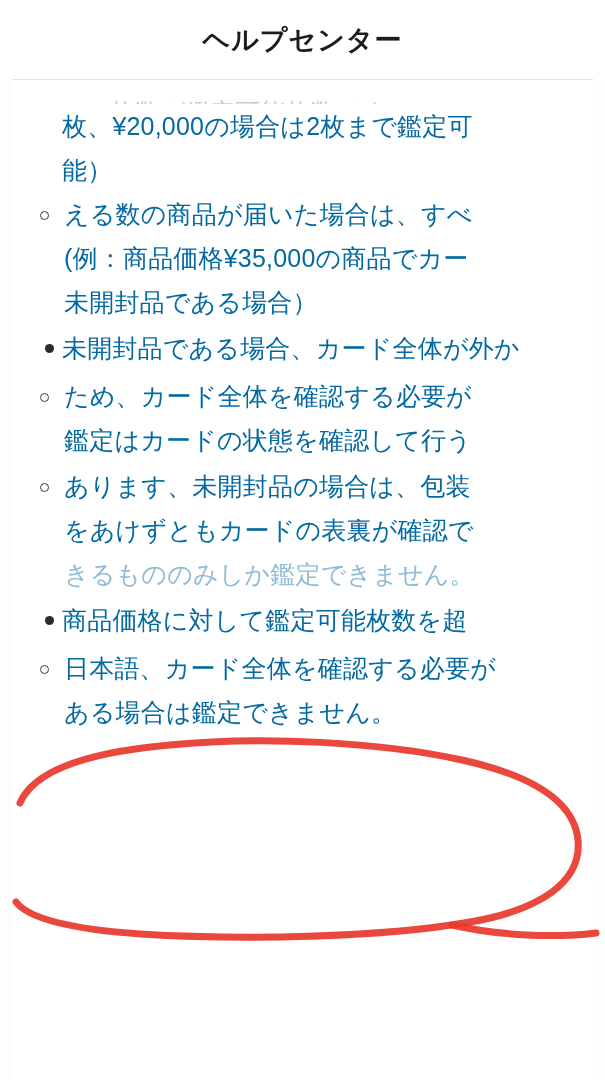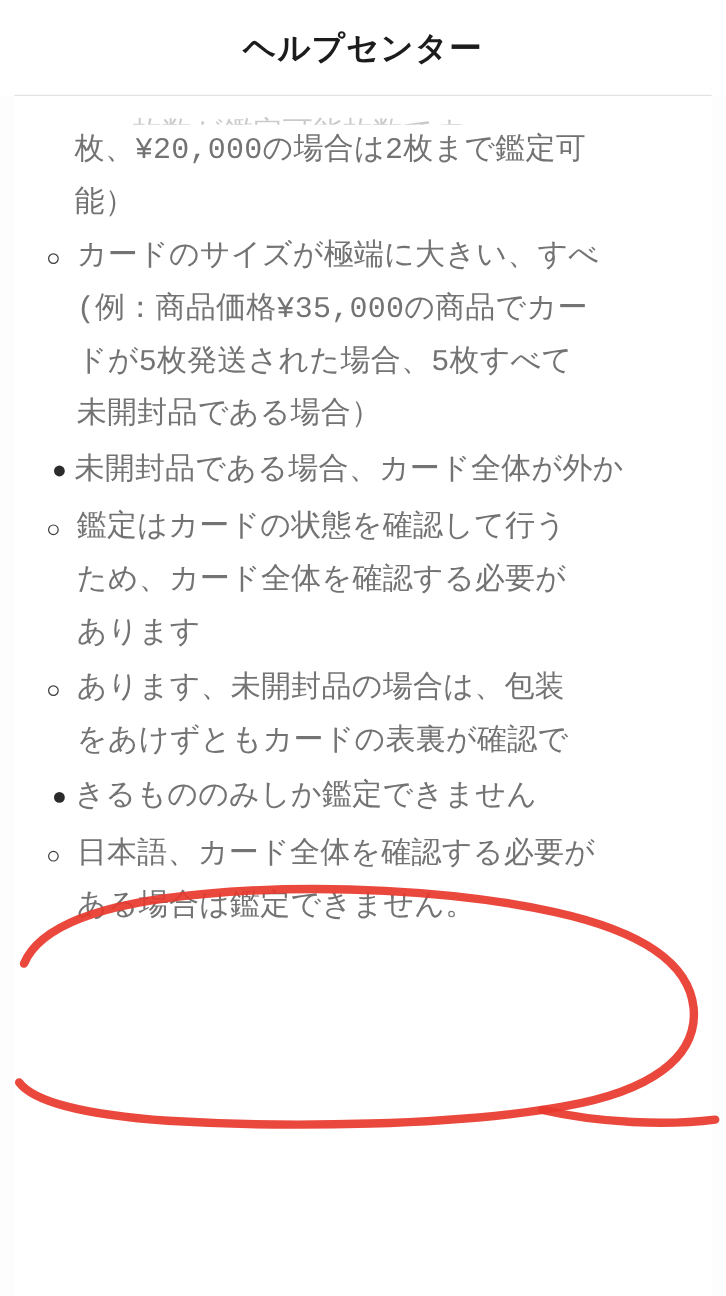--- a/index.html
+++ b/index.html
@@ -15,21 +15,20 @@
     color: #1a1a1a;
     position: relative;
     overflow: hidden;
   }
 
   .page {
     width: 605px;
     height: 894px;
     position: relative;
     background: #ffffff;
-    font-family: Liberation Mono, monospace;
   }
 
   
   .gutter-left, .gutter-right {
     position: absolute;
     top: 0;
     width: 12px;
     height: 1080px;
     background: #fdfdfd;
   }
@@ -90,21 +89,21 @@
     left: 27px;
     top: 18px;
     width: 9px;
     height: 9px;
     border-radius: 50%;
     background: #2b2b2b;
   }
   .txt {
     font-size: 25px;
     line-height: 44px;
-    color: #737373;
+    color: #0369a1;
     letter-spacing: 0.2px;
     white-space: pre-wrap;
   }
 
   ul.lvl2 {
     list-style: none;
     margin: 0;
     padding: 0;
   }
   ul.lvl2 > li {
@@ -158,52 +157,51 @@
     <div class="cut-line">枚数が鑑定可能枚数です</div>
 
     <div class="orphan-block">
       <div class="txt">枚、¥20,000の場合は2枚まで鑑定可</div>
       <div class="txt">能）</div>
     </div>
 
     <ul class="lvl2 indent-1">
       <li>
         <span class="bullet-o"></span>
-        <div class="txt">カードのサイズが極端に大きい、すべ</div>
+        <div class="txt">える数の商品が届いた場合は、すべ</div>
         <div class="txt">(例：商品価格¥35,000の商品でカー</div>
-        <div class="txt">ドが5枚発送された場合、5枚すべて</div>
         <div class="txt">未開封品である場合）</div>
       </li>
     </ul>
 
     <ul class="lvl1">
       <li>
         <span class="bullet"></span>
         <div class="txt">未開封品である場合、カード全体が外か</div>
       </li>
     </ul>
 
     <ul class="lvl2 indent-1">
       <li>
         <span class="bullet-o"></span>
+        <div class="txt">ため、カード全体を確認する必要が</div>
         <div class="txt">鑑定はカードの状態を確認して行う</div>
-        <div class="txt">ため、カード全体を確認する必要が</div>
-        <div class="txt">あります</div>
       </li>
       <li>
         <span class="bullet-o"></span>
         <div class="txt">あります、未開封品の場合は、包装</div>
         <div class="txt">をあけずともカードの表裏が確認で</div>
+        <div class="txt fade-line">きるもののみしか鑑定できません。</div>
       </li>
     </ul>
 
     <ul class="lvl1">
       <li>
         <span class="bullet"></span>
-        <div class="txt">きるもののみしか鑑定できません</div>
+        <div class="txt">商品価格に対して鑑定可能枚数を超</div>
       </li>
     </ul>
 
     <ul class="lvl2 indent-1">
       <li>
         <span class="bullet-o"></span>
         <div class="txt">日本語、カード全体を確認する必要が</div>
         <div class="txt">ある場合は鑑定できません。</div>
       </li>
     </ul>

